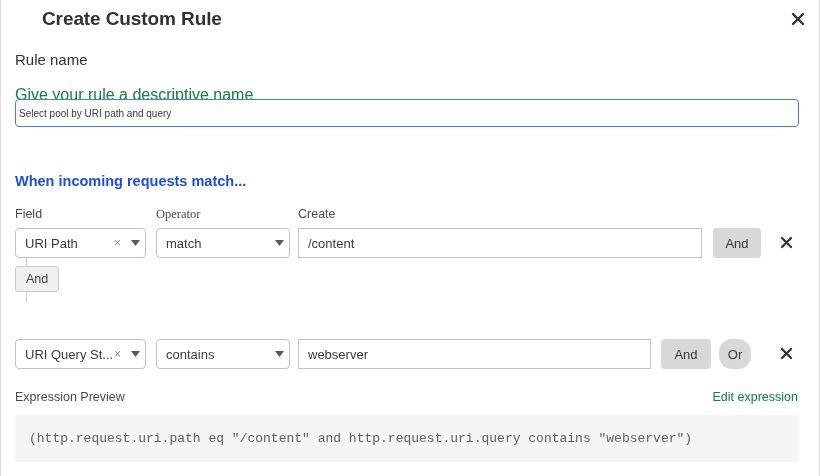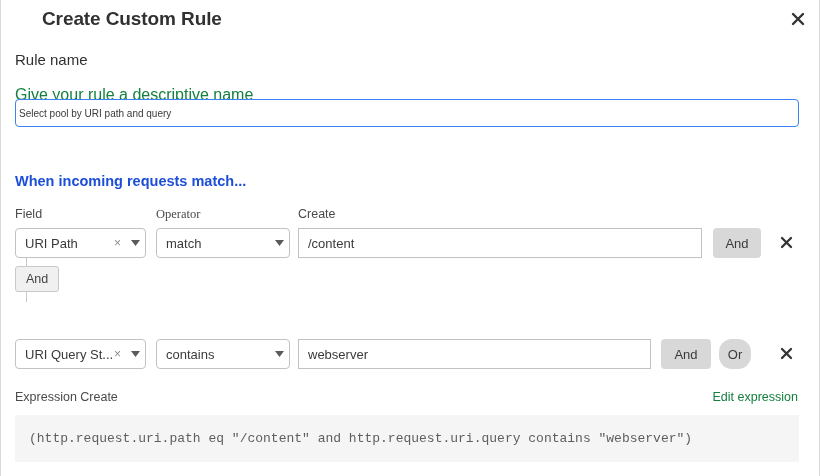--- a/index.html
+++ b/index.html
@@ -243,19 +243,19 @@
     <button class="logic-btn" id="and-btn-1">And</button>
     <button class="logic-btn" id="or-btn-1">Or</button>
 
     <div class="delete-x">
       <svg width="13" height="13" viewBox="0 0 13 13" aria-hidden="true">
         <path d="M2 2 L11 11 M11 2 L2 11" stroke="#333333" stroke-width="2.3" stroke-linecap="round" fill="none"></path>
       </svg>
     </div>
   </div>
 
-  <div id="expr-label">Expression Create</div>
+  <div id="expr-label">Expression Preview</div>
   <a id="edit-expression">Edit expression</a>
   <div id="expr-box">
     <span id="expr-text">(http.request.uri.path eq "/content" and http.request.uri.query contains "webserver")</span>
   </div>
 
 </div>
 
 </body></html>

